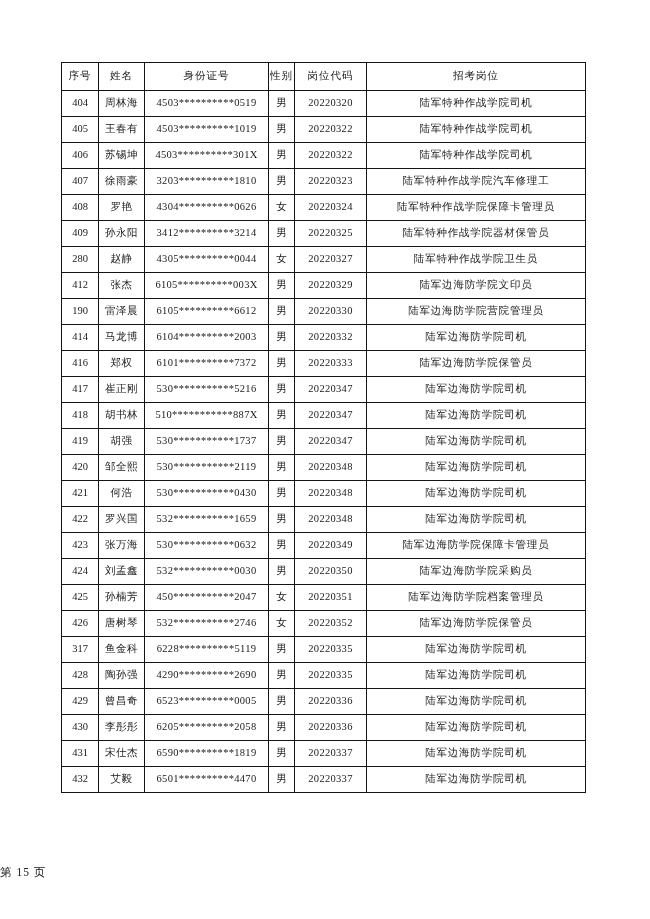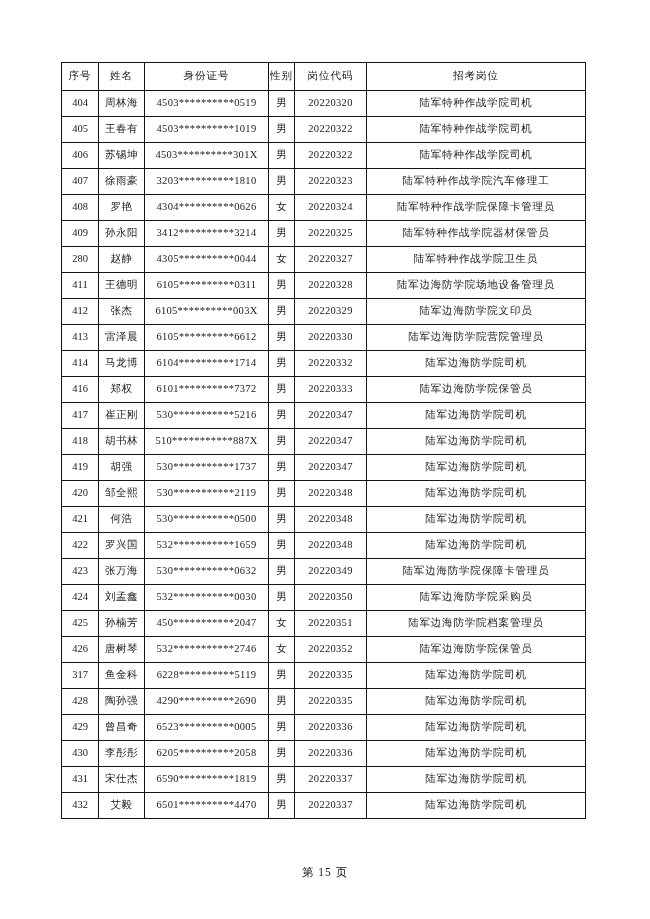--- a/index.html
+++ b/index.html
@@ -46,21 +46,21 @@
     text-align: left;
     padding-left: 3px;
     letter-spacing: 0.8px;
   }
   td.col-name { letter-spacing: 0.5px; }
   .page-footer {
     position: absolute;
     top: 865px;
     left: 0;
     width: 650px;
-    text-align: center;
+    text-align: left;
     font-size: 11.5px;
     letter-spacing: 1px;
   }
 </style>
 </head>
 <body>
 
 <div class="page">
 
   <table class="roster">
@@ -133,47 +133,39 @@
         </tr>
         <tr>
           <td class="col-index">280</td>
           <td class="col-name">赵静</td>
           <td class="col-id-number">4305**********0044</td>
           <td class="col-gender">女</td>
           <td class="col-position-code">20220327</td>
           <td class="col-position-title">陆军特种作战学院卫生员</td>
         </tr>
         <tr>
-          <td class="col-index">411</td>
-          <td class="col-name">王德明</td>
-          <td class="col-id-number">6105**********0311</td>
-          <td class="col-gender">男</td>
-          <td class="col-position-code">20220328</td>
-          <td class="col-position-title">陆军边海防学院场地设备管理员</td>
-        </tr>
-        <tr>
           <td class="col-index">412</td>
           <td class="col-name">张杰</td>
           <td class="col-id-number">6105**********003X</td>
           <td class="col-gender">男</td>
           <td class="col-position-code">20220329</td>
           <td class="col-position-title">陆军边海防学院文印员</td>
         </tr>
         <tr>
-          <td class="col-index">413</td>
+          <td class="col-index">190</td>
           <td class="col-name">雷泽晨</td>
           <td class="col-id-number">6105**********6612</td>
           <td class="col-gender">男</td>
           <td class="col-position-code">20220330</td>
           <td class="col-position-title">陆军边海防学院营院管理员</td>
         </tr>
         <tr>
           <td class="col-index">414</td>
           <td class="col-name">马龙博</td>
-          <td class="col-id-number">6104**********1714</td>
+          <td class="col-id-number">6104**********2003</td>
           <td class="col-gender">男</td>
           <td class="col-position-code">20220332</td>
           <td class="col-position-title">陆军边海防学院司机</td>
         </tr>
         <tr>
           <td class="col-index">416</td>
           <td class="col-name">郑权</td>
           <td class="col-id-number">6101**********7372</td>
           <td class="col-gender">男</td>
           <td class="col-position-code">20220333</td>
@@ -207,21 +199,21 @@
           <td class="col-index">420</td>
           <td class="col-name">邹全熙</td>
           <td class="col-id-number">530***********2119</td>
           <td class="col-gender">男</td>
           <td class="col-position-code">20220348</td>
           <td class="col-position-title">陆军边海防学院司机</td>
         </tr>
         <tr>
           <td class="col-index">421</td>
           <td class="col-name">何浩</td>
-          <td class="col-id-number">530***********0500</td>
+          <td class="col-id-number">530***********0430</td>
           <td class="col-gender">男</td>
           <td class="col-position-code">20220348</td>
           <td class="col-position-title">陆军边海防学院司机</td>
         </tr>
         <tr>
           <td class="col-index">422</td>
           <td class="col-name">罗兴国</td>
           <td class="col-id-number">532***********1659</td>
           <td class="col-gender">男</td>
           <td class="col-position-code">20220348</td>

